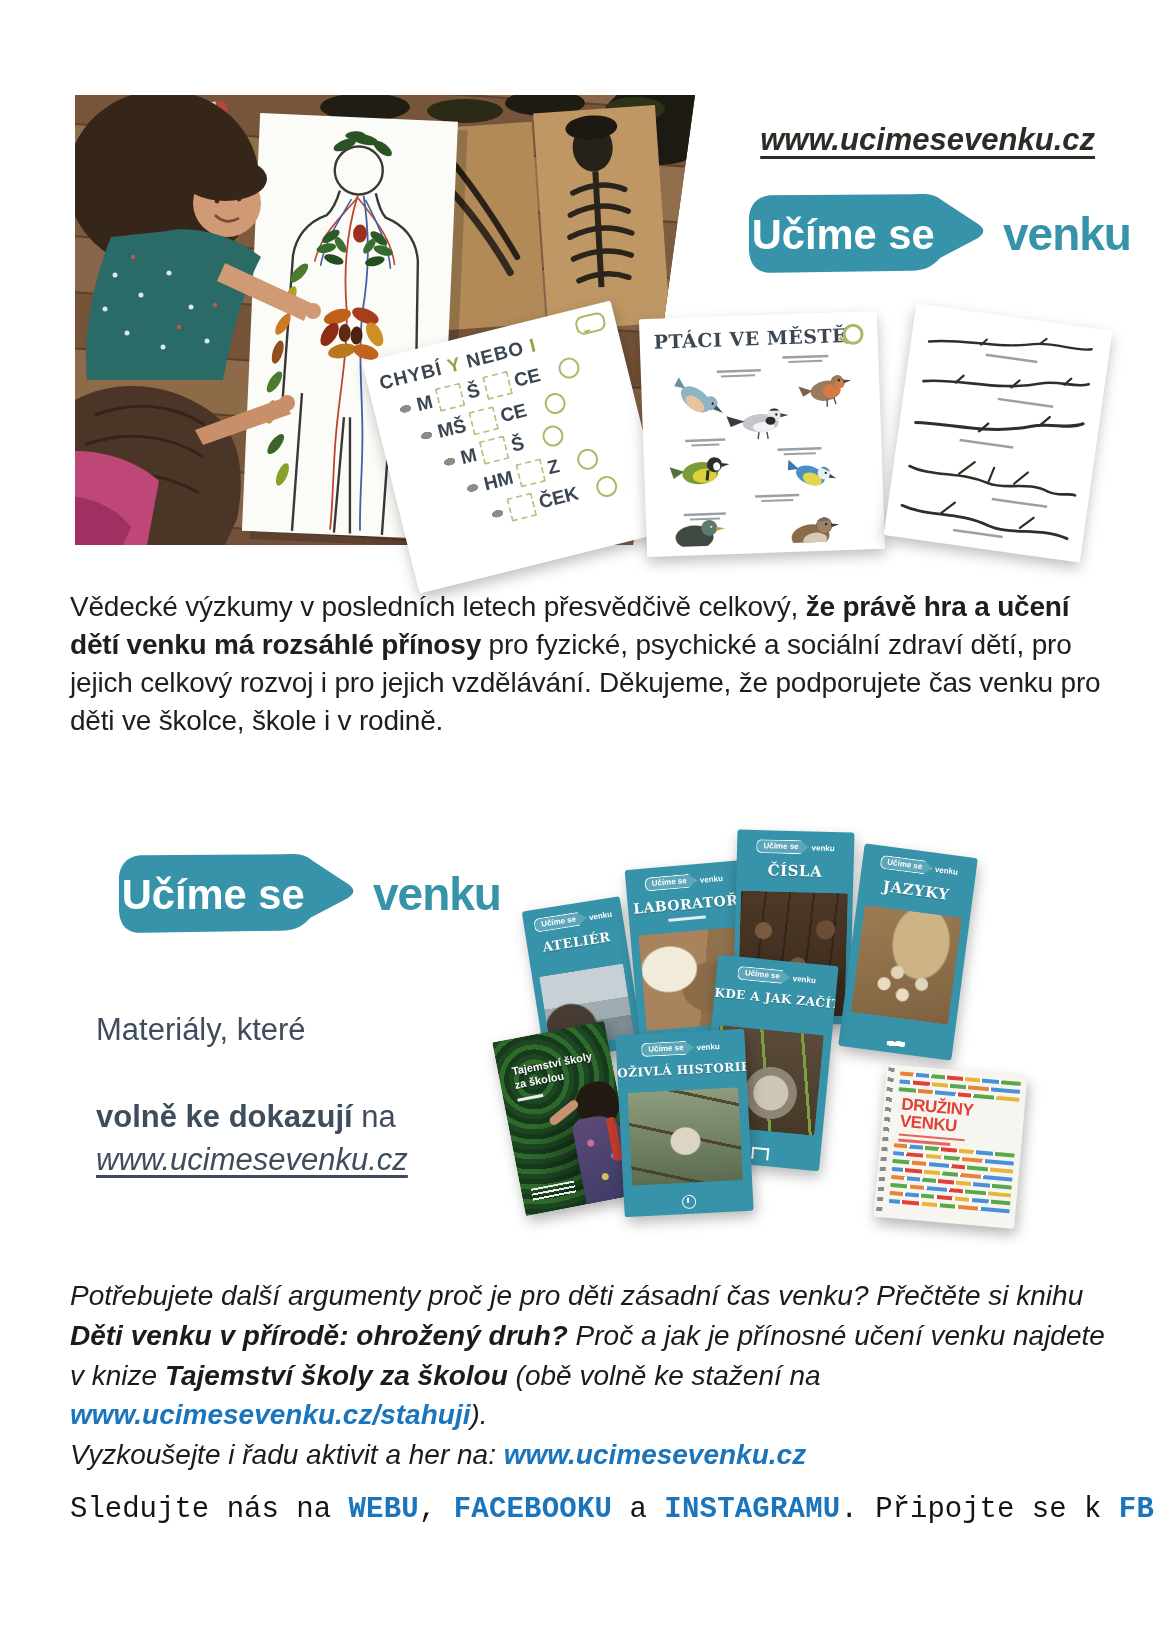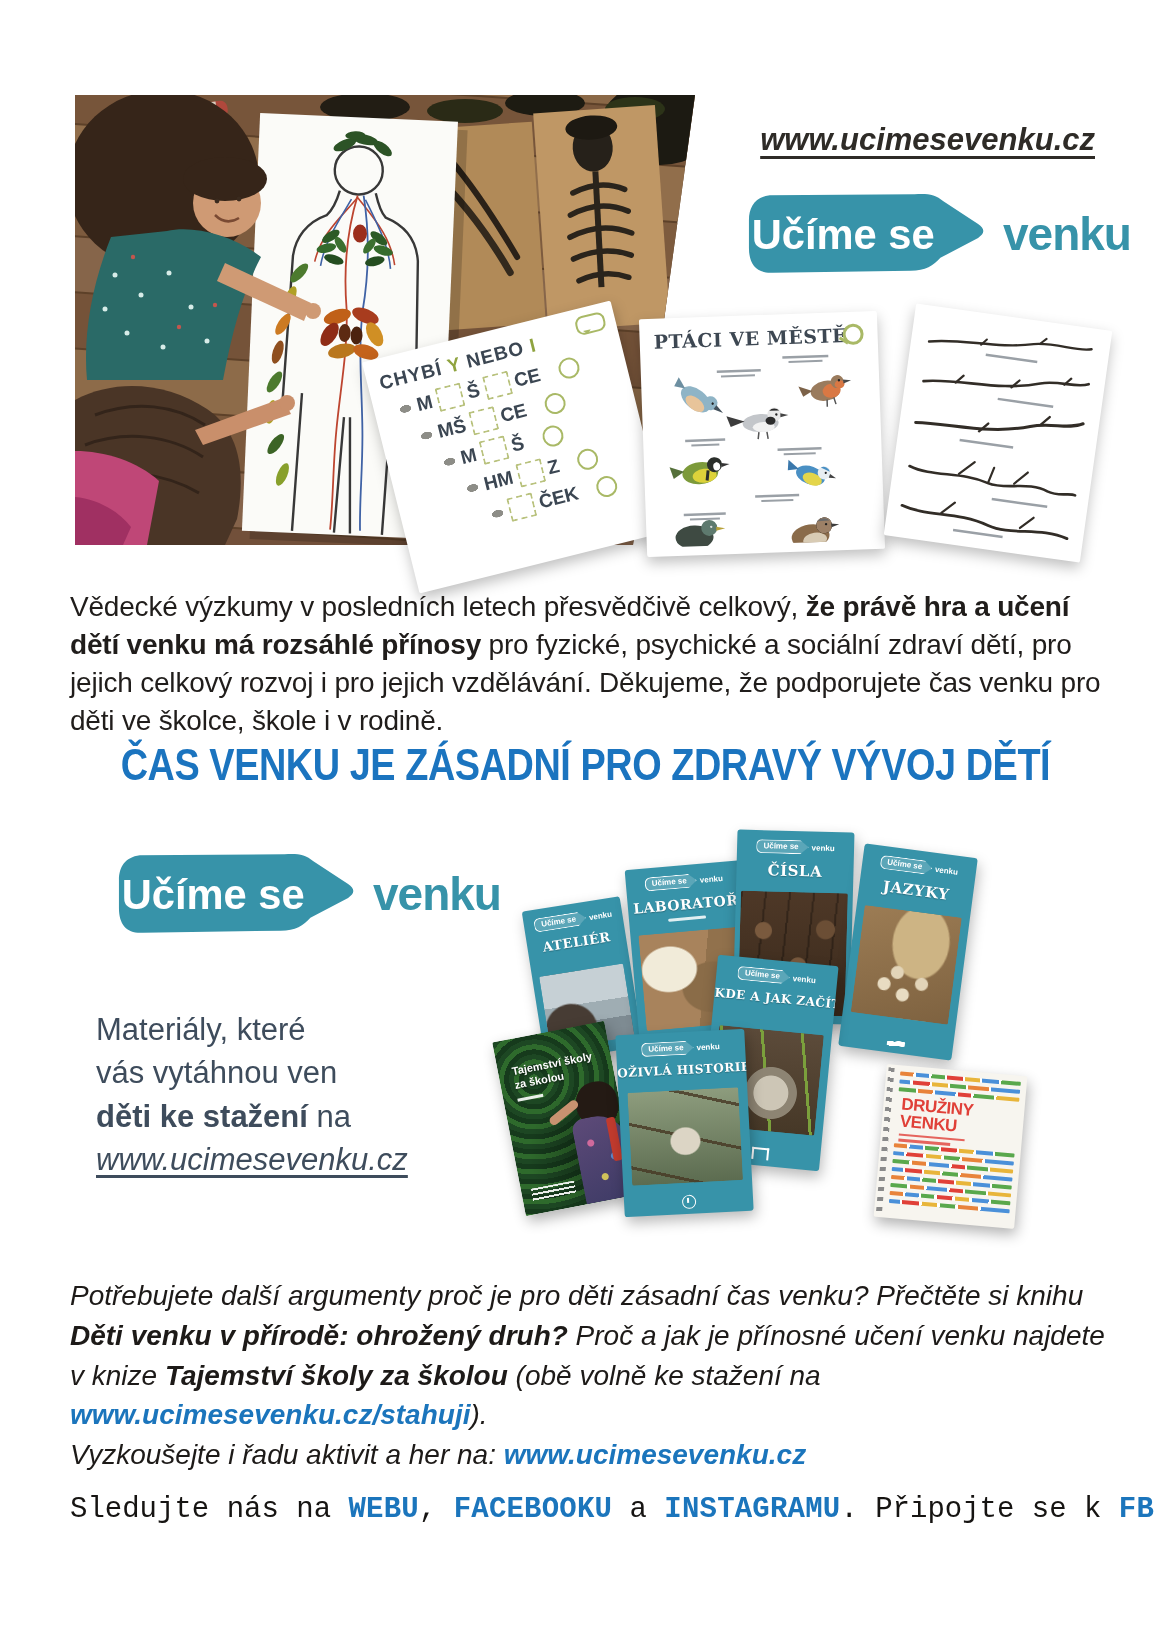--- a/index.html
+++ b/index.html
@@ -421,36 +421,33 @@
   <div class="logo-block" id="logo-top">
     <svg width="248" height="92" viewBox="0 0 250 92">
       <path d="M28,7 C13,9 7,19 7,32 L7,60 C7,77 15,86 31,85 L170,83 C185,83 193,78 200,70 L238,50 C245,45 245,41 238,36 L203,13 C195,6 186,5 174,6 Z" fill="#3793a9"></path>
       <text x="102" y="61" text-anchor="middle" font-family="Liberation Sans, sans-serif" font-size="42" font-weight="bold" fill="#ffffff">Učíme se</text>
     </svg>
     <span class="venku-out">venku</span>
   </div>
 
   <p class="intro"><span>Vědecké výzkumy v posledních letech přesvědčivě celkový, </span><b>že právě hra a učení dětí venku má rozsáhlé přínosy</b><span> pro fyzické, psychické a sociální zdraví dětí, pro jejich celkový rozvoj i pro jejich vzdělávání. Děkujeme, že podporujete čas venku pro děti ve školce, škole i v rodině.</span></p>
 
-  <div class="headline">
-    <span>ČAS VENKU JE ZÁSADNÍ PRO ZDRAVÝ VÝVOJ DĚTÍ</span>
-  </div>
 
   <div class="logo-block" id="logo-mid">
     <svg width="248" height="92" viewBox="0 0 250 92">
       <path d="M28,7 C13,9 7,19 7,32 L7,60 C7,77 15,86 31,85 L170,83 C185,83 193,78 200,70 L238,50 C245,45 245,41 238,36 L203,13 C195,6 186,5 174,6 Z" fill="#3793a9"></path>
       <text x="102" y="61" text-anchor="middle" font-family="Liberation Sans, sans-serif" font-size="42" font-weight="bold" fill="#ffffff">Učíme se</text>
     </svg>
     <span class="venku-out">venku</span>
   </div>
 
   <div class="materials">
     <span>Materiály, které</span><br>
-    <span>vás vytáhnou ven</span><br>
-    <b>děti ke stažení</b><span> na</span><br>
+    <br>
+    <b>volně ke dokazují</b><span> na</span><br>
     <span class="dl-link">www.ucimesevenku.cz</span>
   </div>
 
   <div class="fan">
 
     <div class="cover" id="cov-atelier">
       <div class="mlogo">
         <span class="mlogo-pill">Učíme se</span>
         <span class="mlogo-out">venku</span>
       </div>

